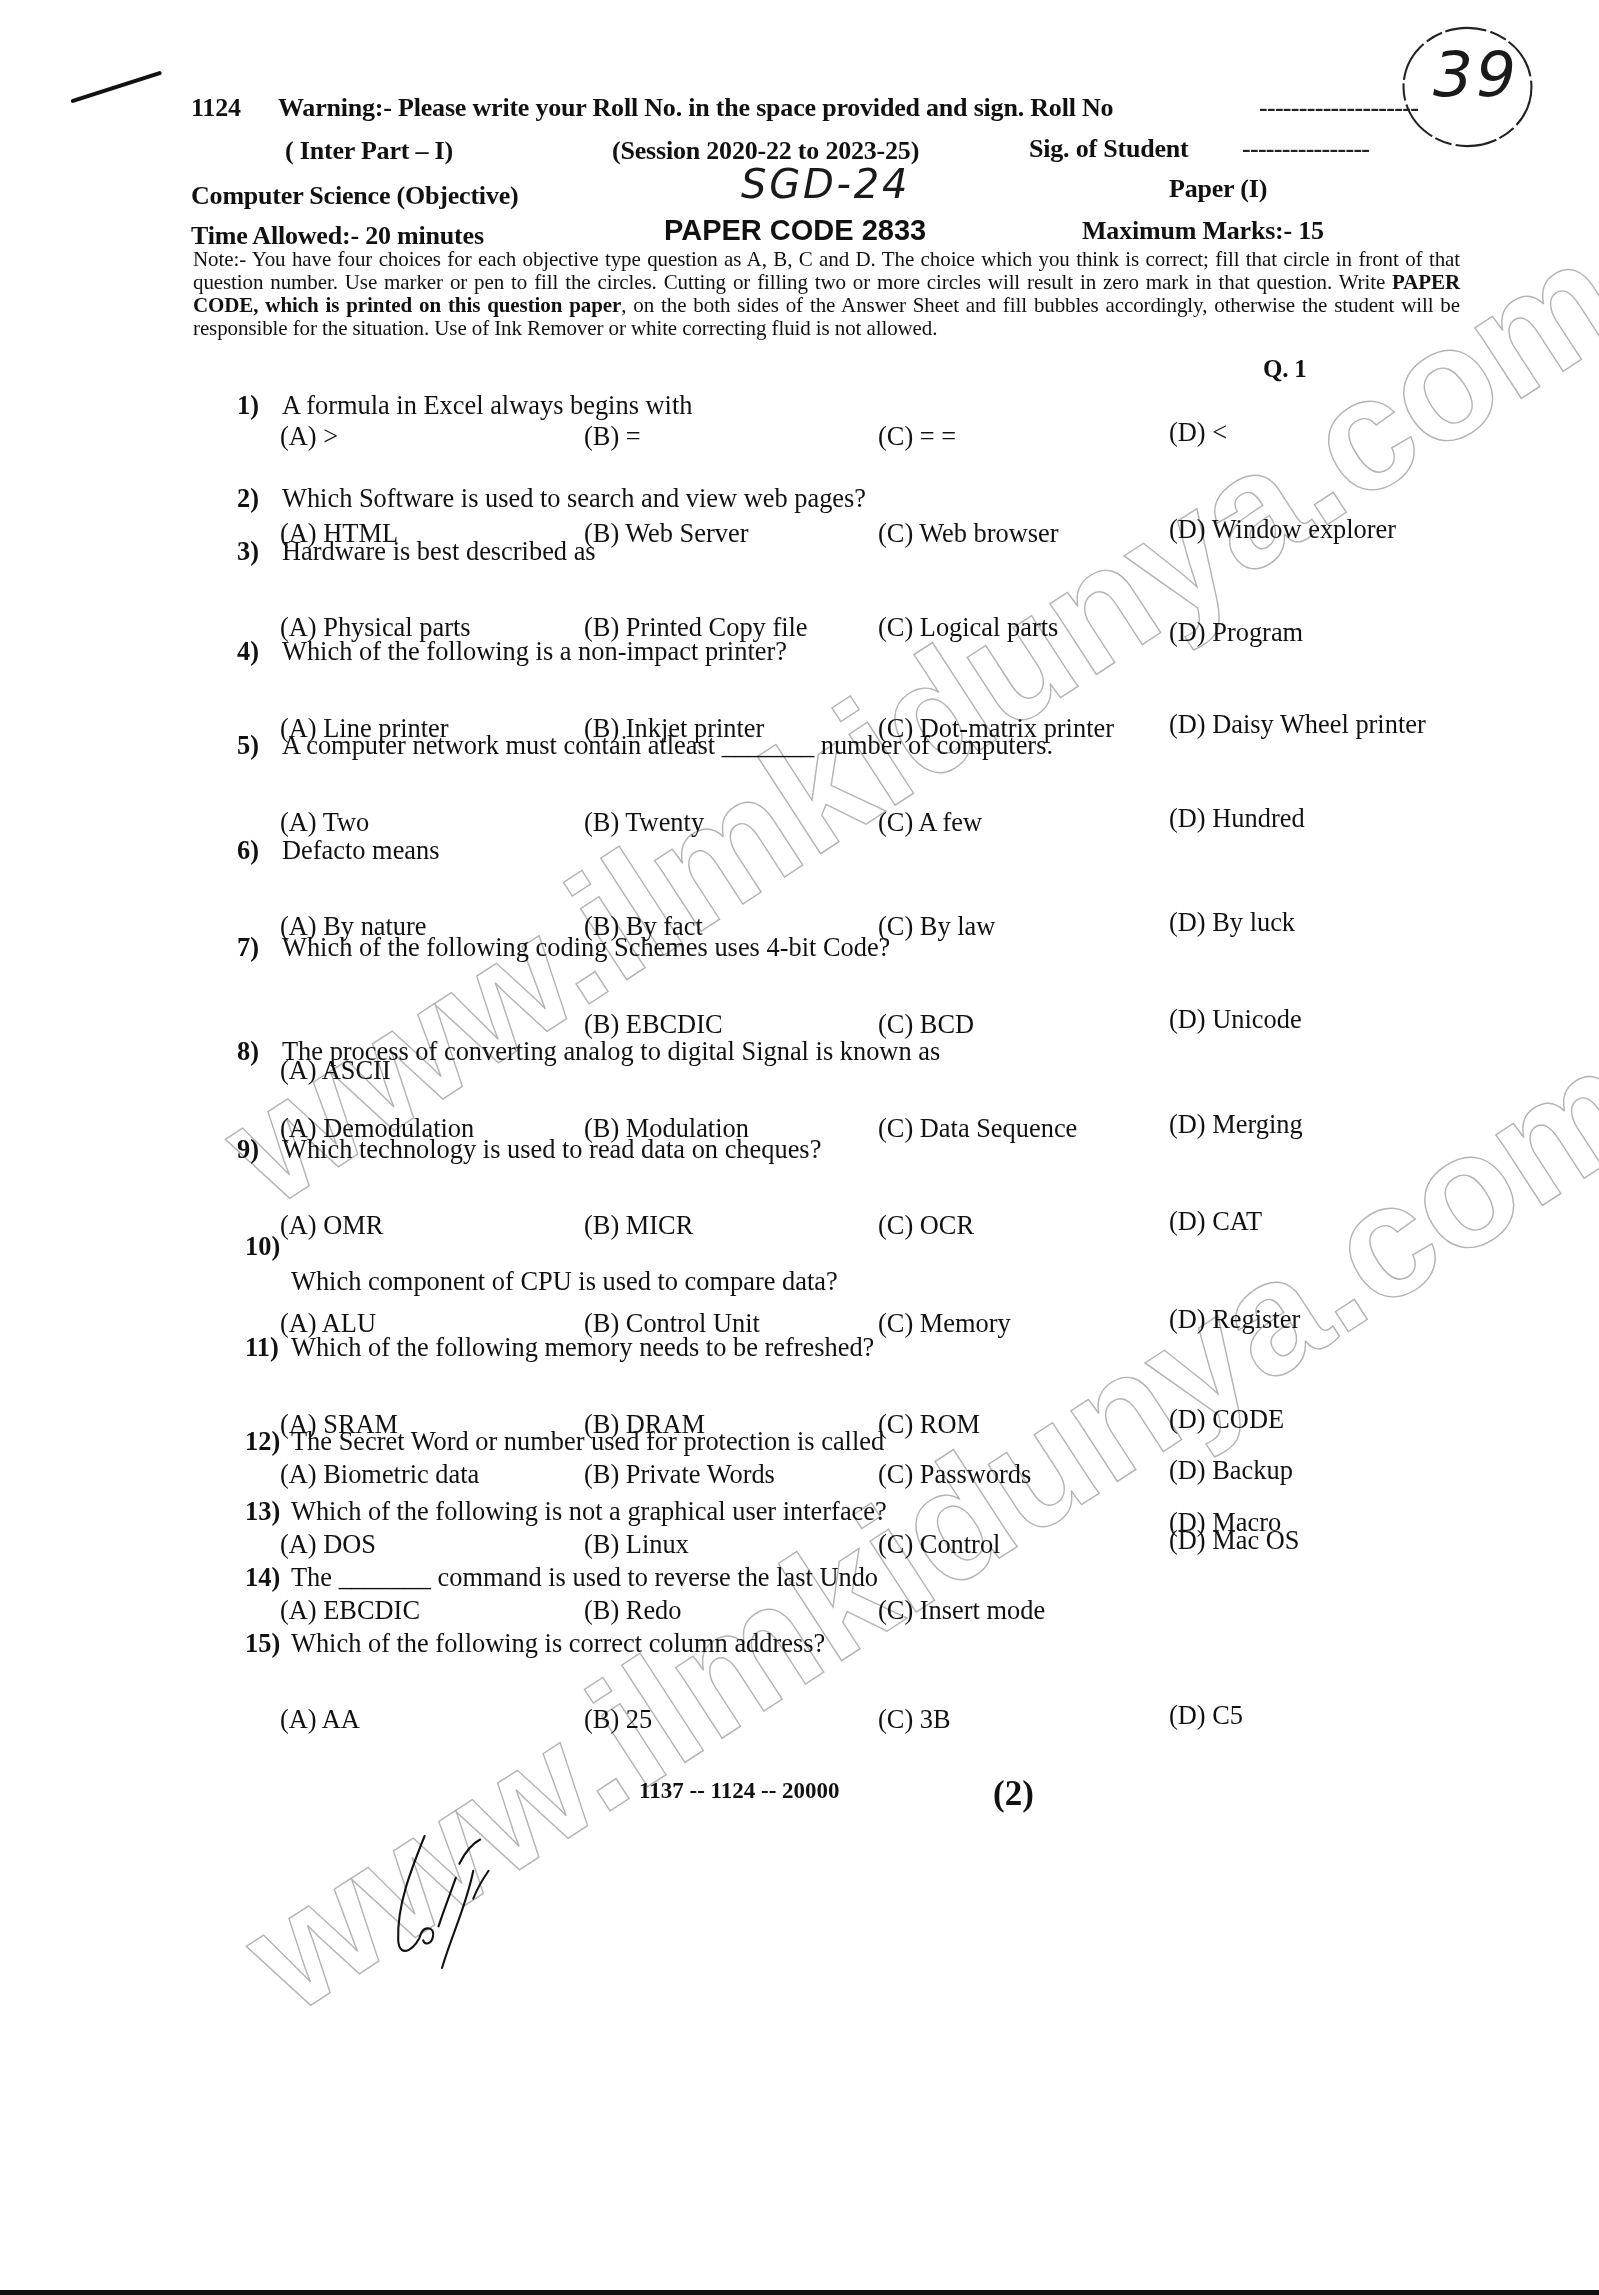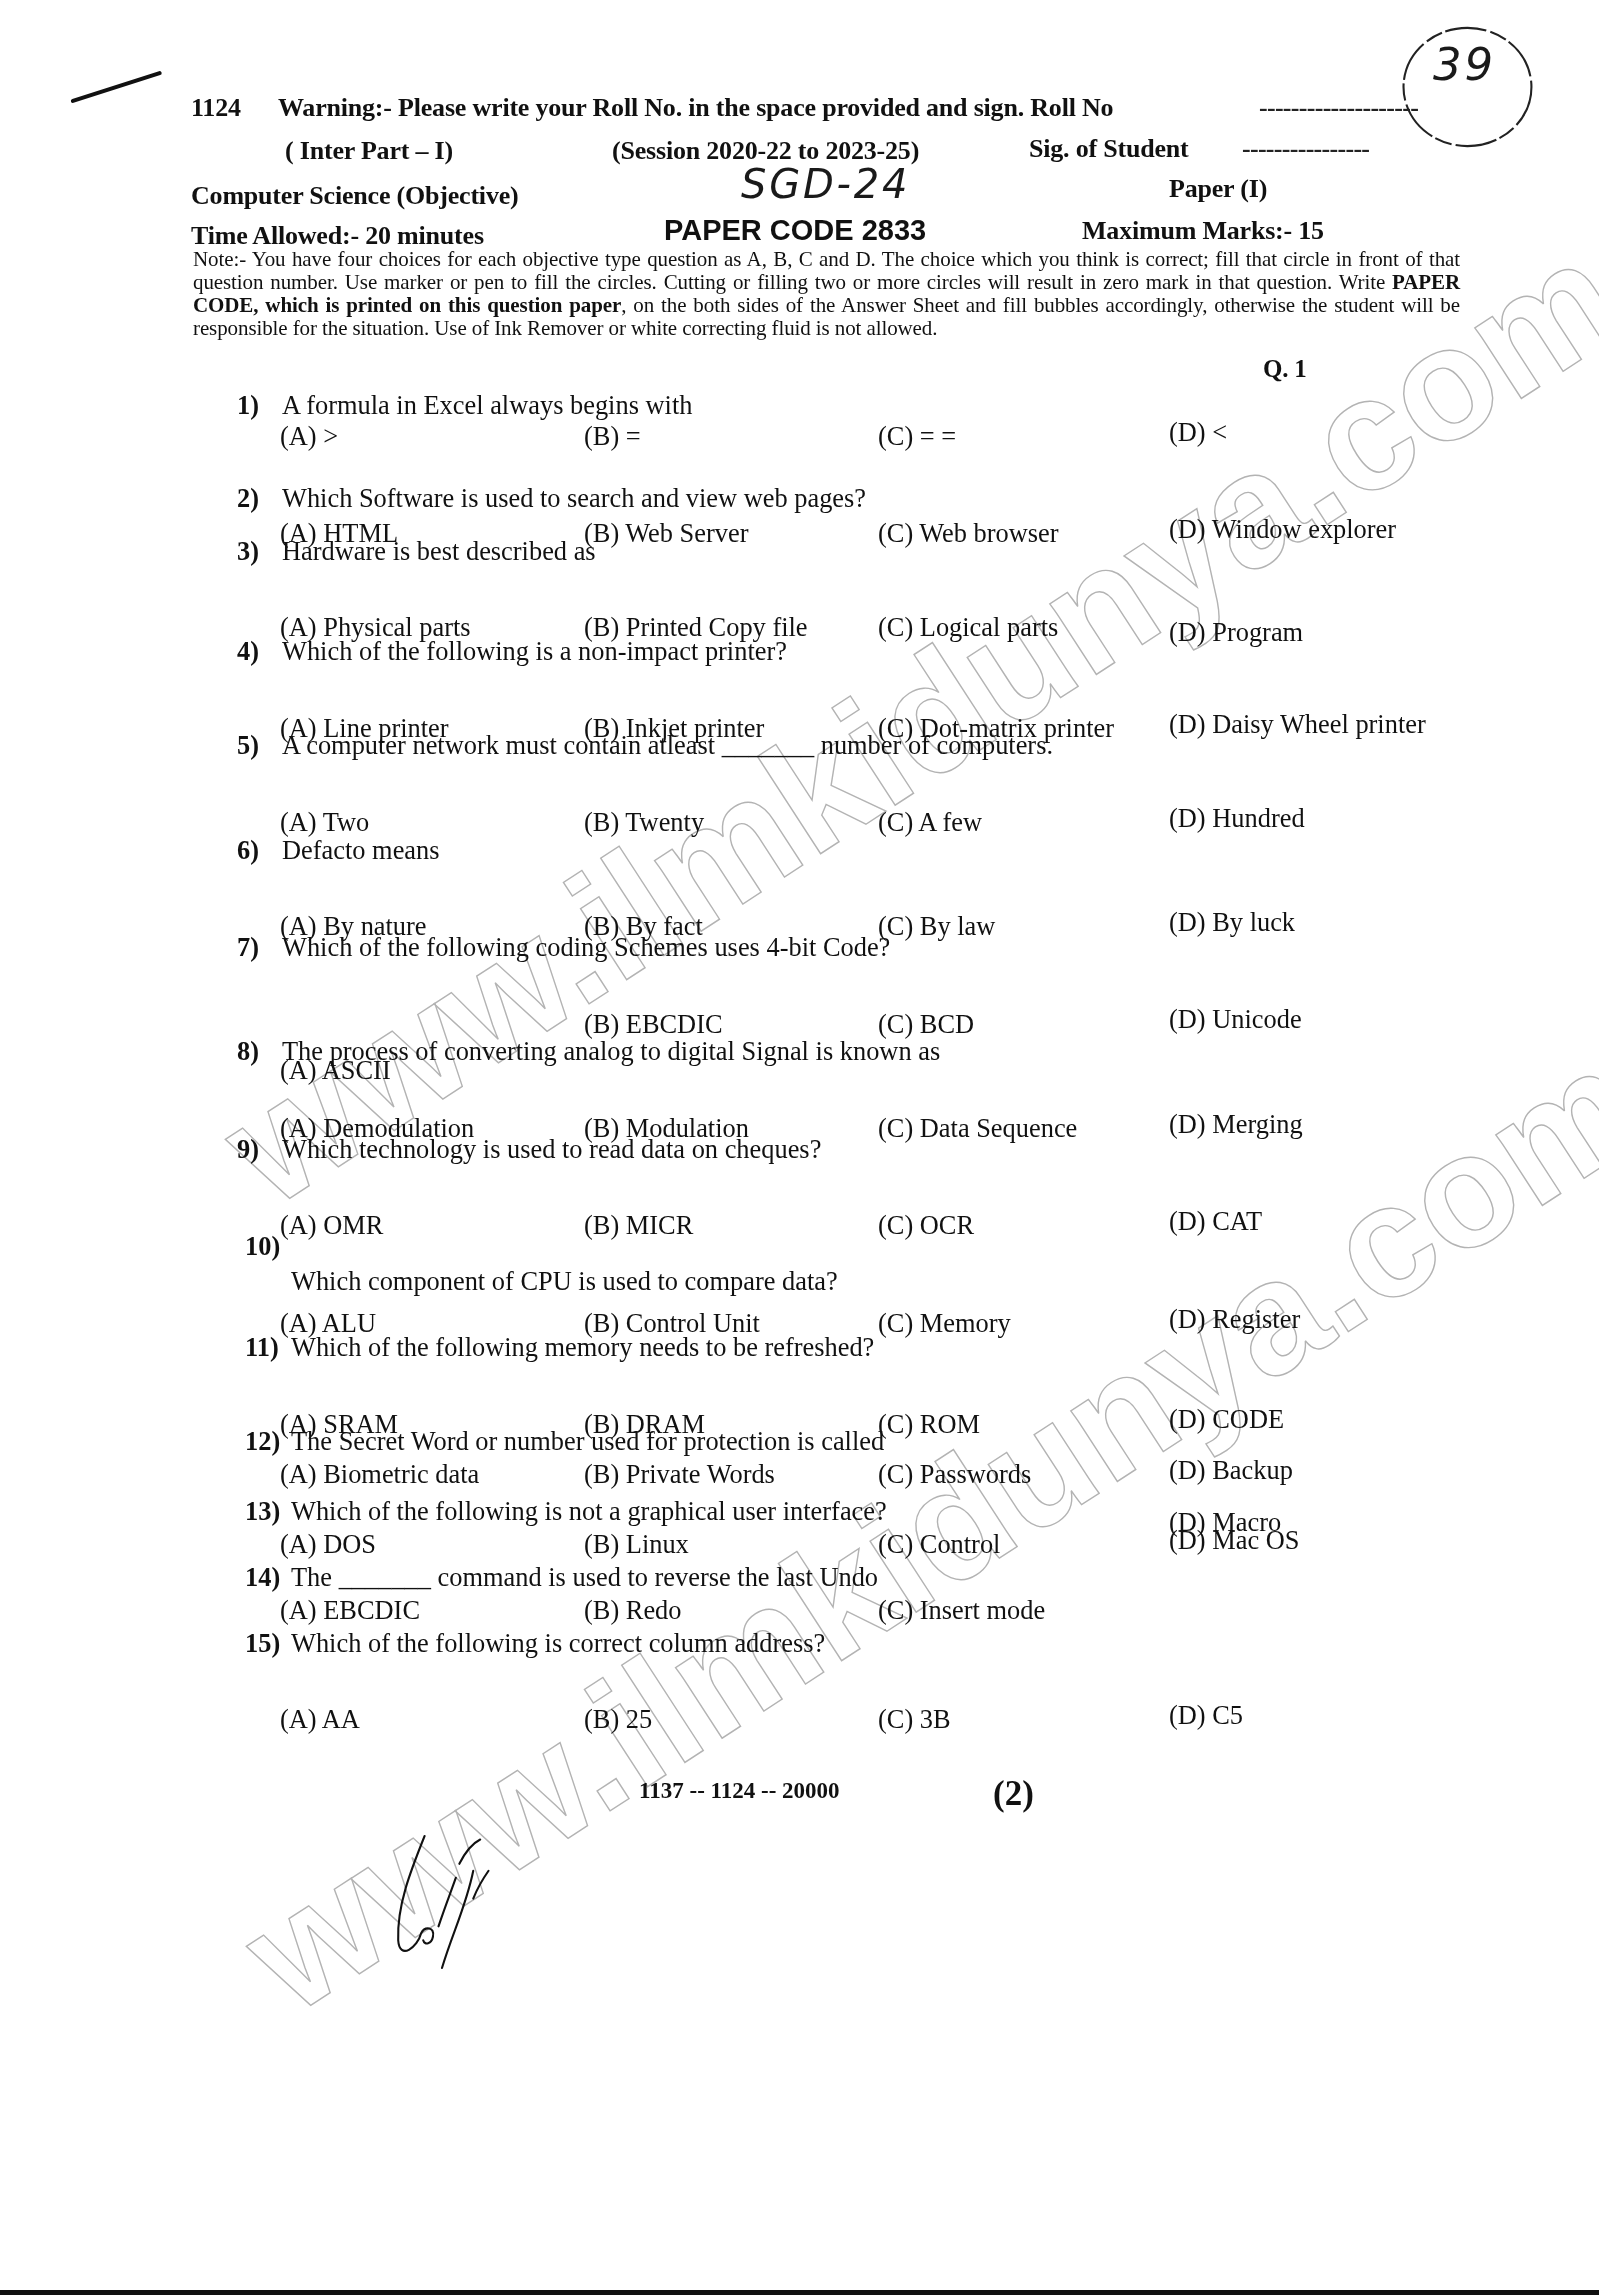--- a/index.html
+++ b/index.html
@@ -35,21 +35,21 @@
 <div class="watermark" style="left:292px; top:1057px; transform: rotate(-33deg);">www.ilmkidunya.com</div>
 <div class="watermark" style="left:313px; top:1864px; transform: rotate(-33deg);">www.ilmkidunya.com</div>
 
 <svg class="abs" style="left:66px; top:66px;" width="104" height="42" viewBox="0 0 150 60">
   <line x1="10" y1="50" x2="135" y2="10" stroke="#111" stroke-width="6" stroke-linecap="round"></line>
 </svg>
 
 <svg class="abs" style="left:1391px; top:14px;" width="146" height="146" viewBox="0 0 210 210">
   <ellipse cx="110" cy="105" rx="92" ry="85" fill="none" stroke="#222" stroke-width="3" stroke-dasharray="60 6 25 5"></ellipse>
 </svg>
-<div class="abs hand" style="left:1433px; top:38px; font-size:45px;">39</div>
+<div class="abs hand" style="left:1433px; top:38px; font-size:63px;">39</div>
 
 <div class="abs hdr" style="left:191px; top:93px;">1124</div>
 <div class="abs hdr" style="left:278px; top:93px;">Warning:- Please write your Roll No. in the space provided and sign. Roll No</div>
 <div class="abs hdr dash" style="left:1259px; top:93px;">--------------------</div>
 
 <div class="abs hdr" style="left:285px; top:136px;">( Inter Part – I)</div>
 <div class="abs hdr" style="left:612px; top:136px;">(Session  2020-22 to 2023-25)</div>
 <div class="abs hdr" style="left:1029px; top:134px;">Sig. of Student</div>
 <div class="abs hdr dash" style="left:1242px; top:134px;">----------------</div>
 

